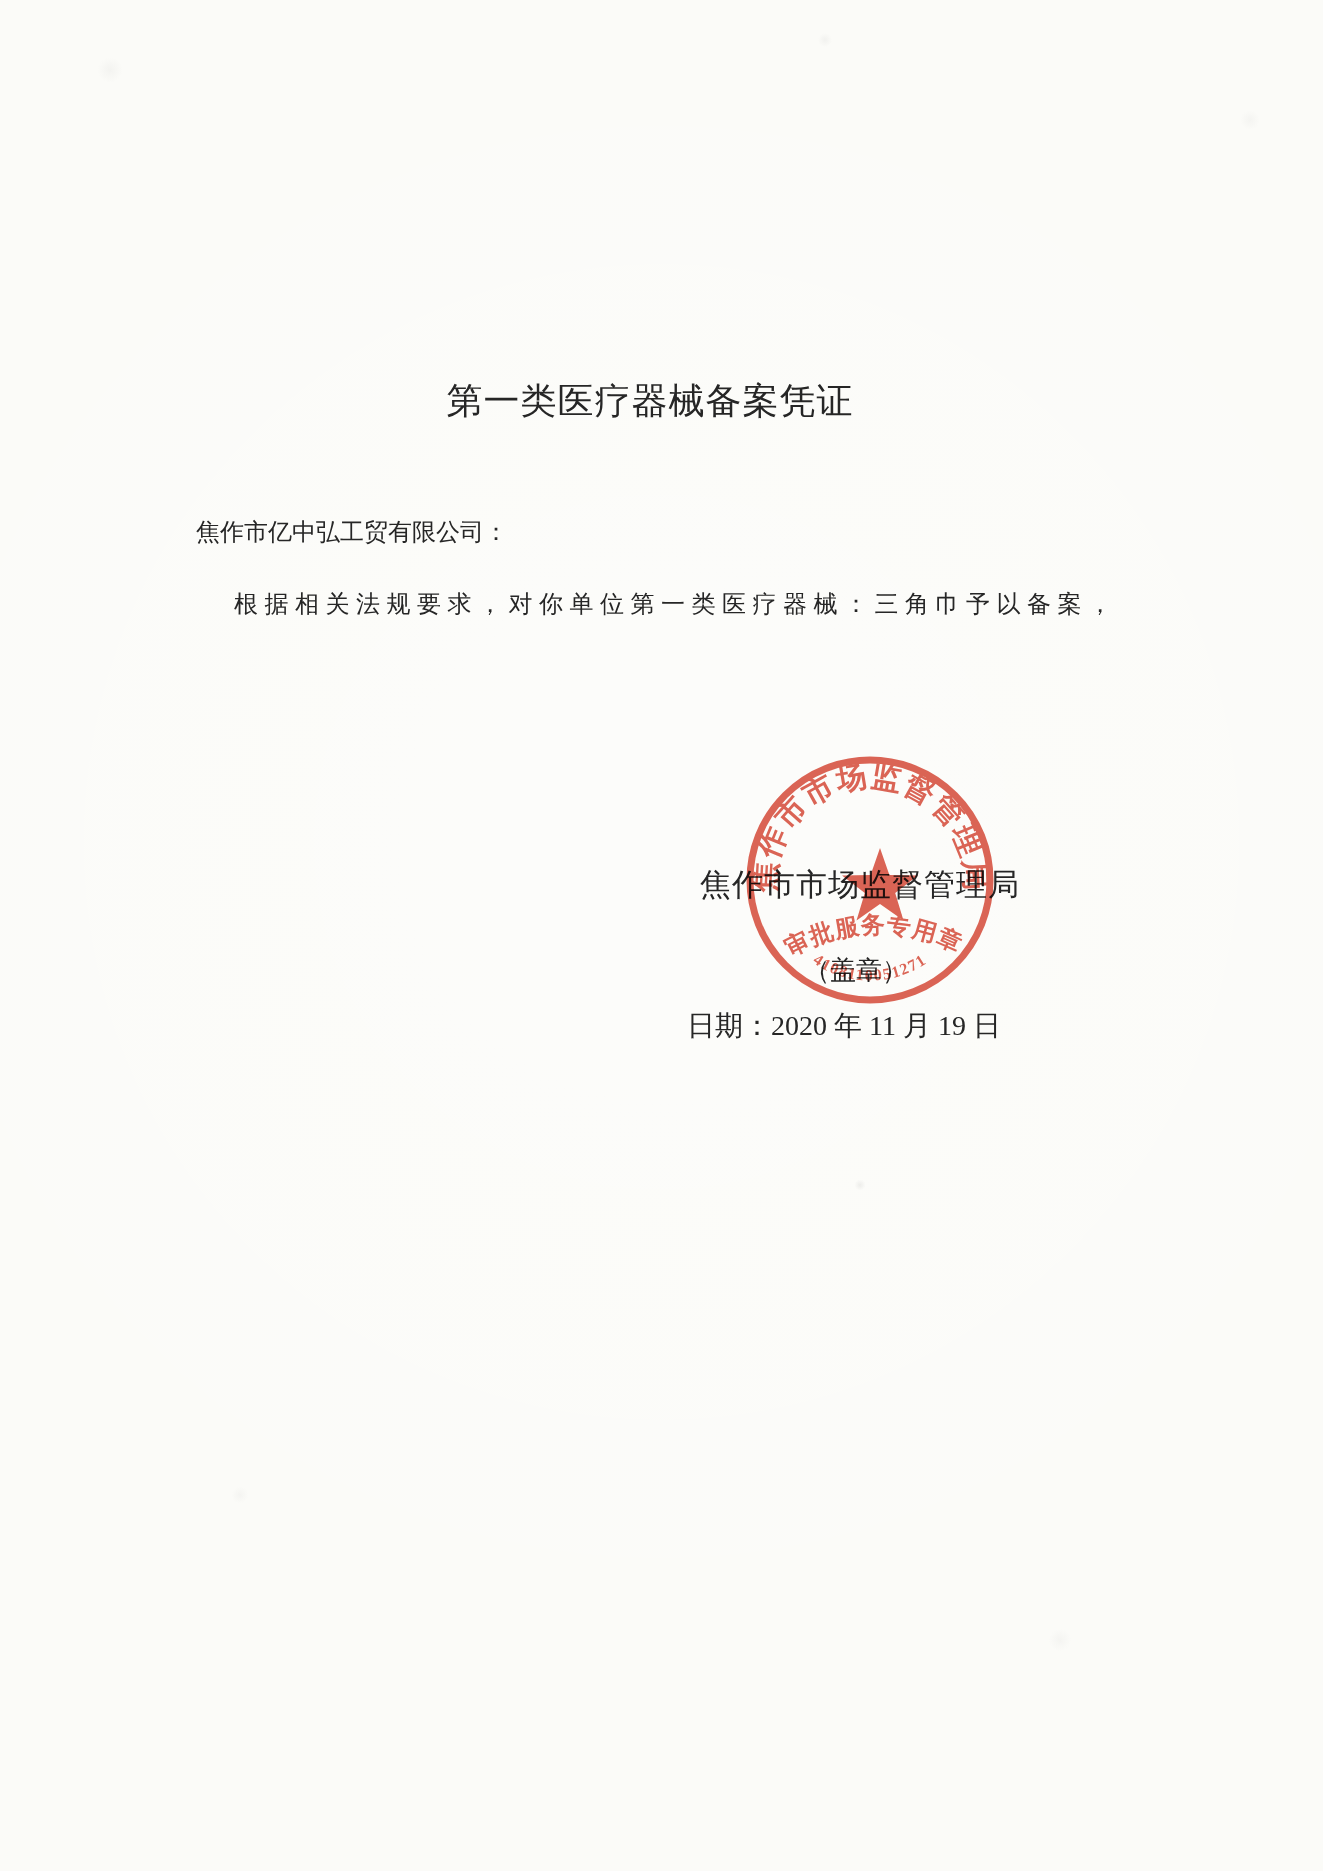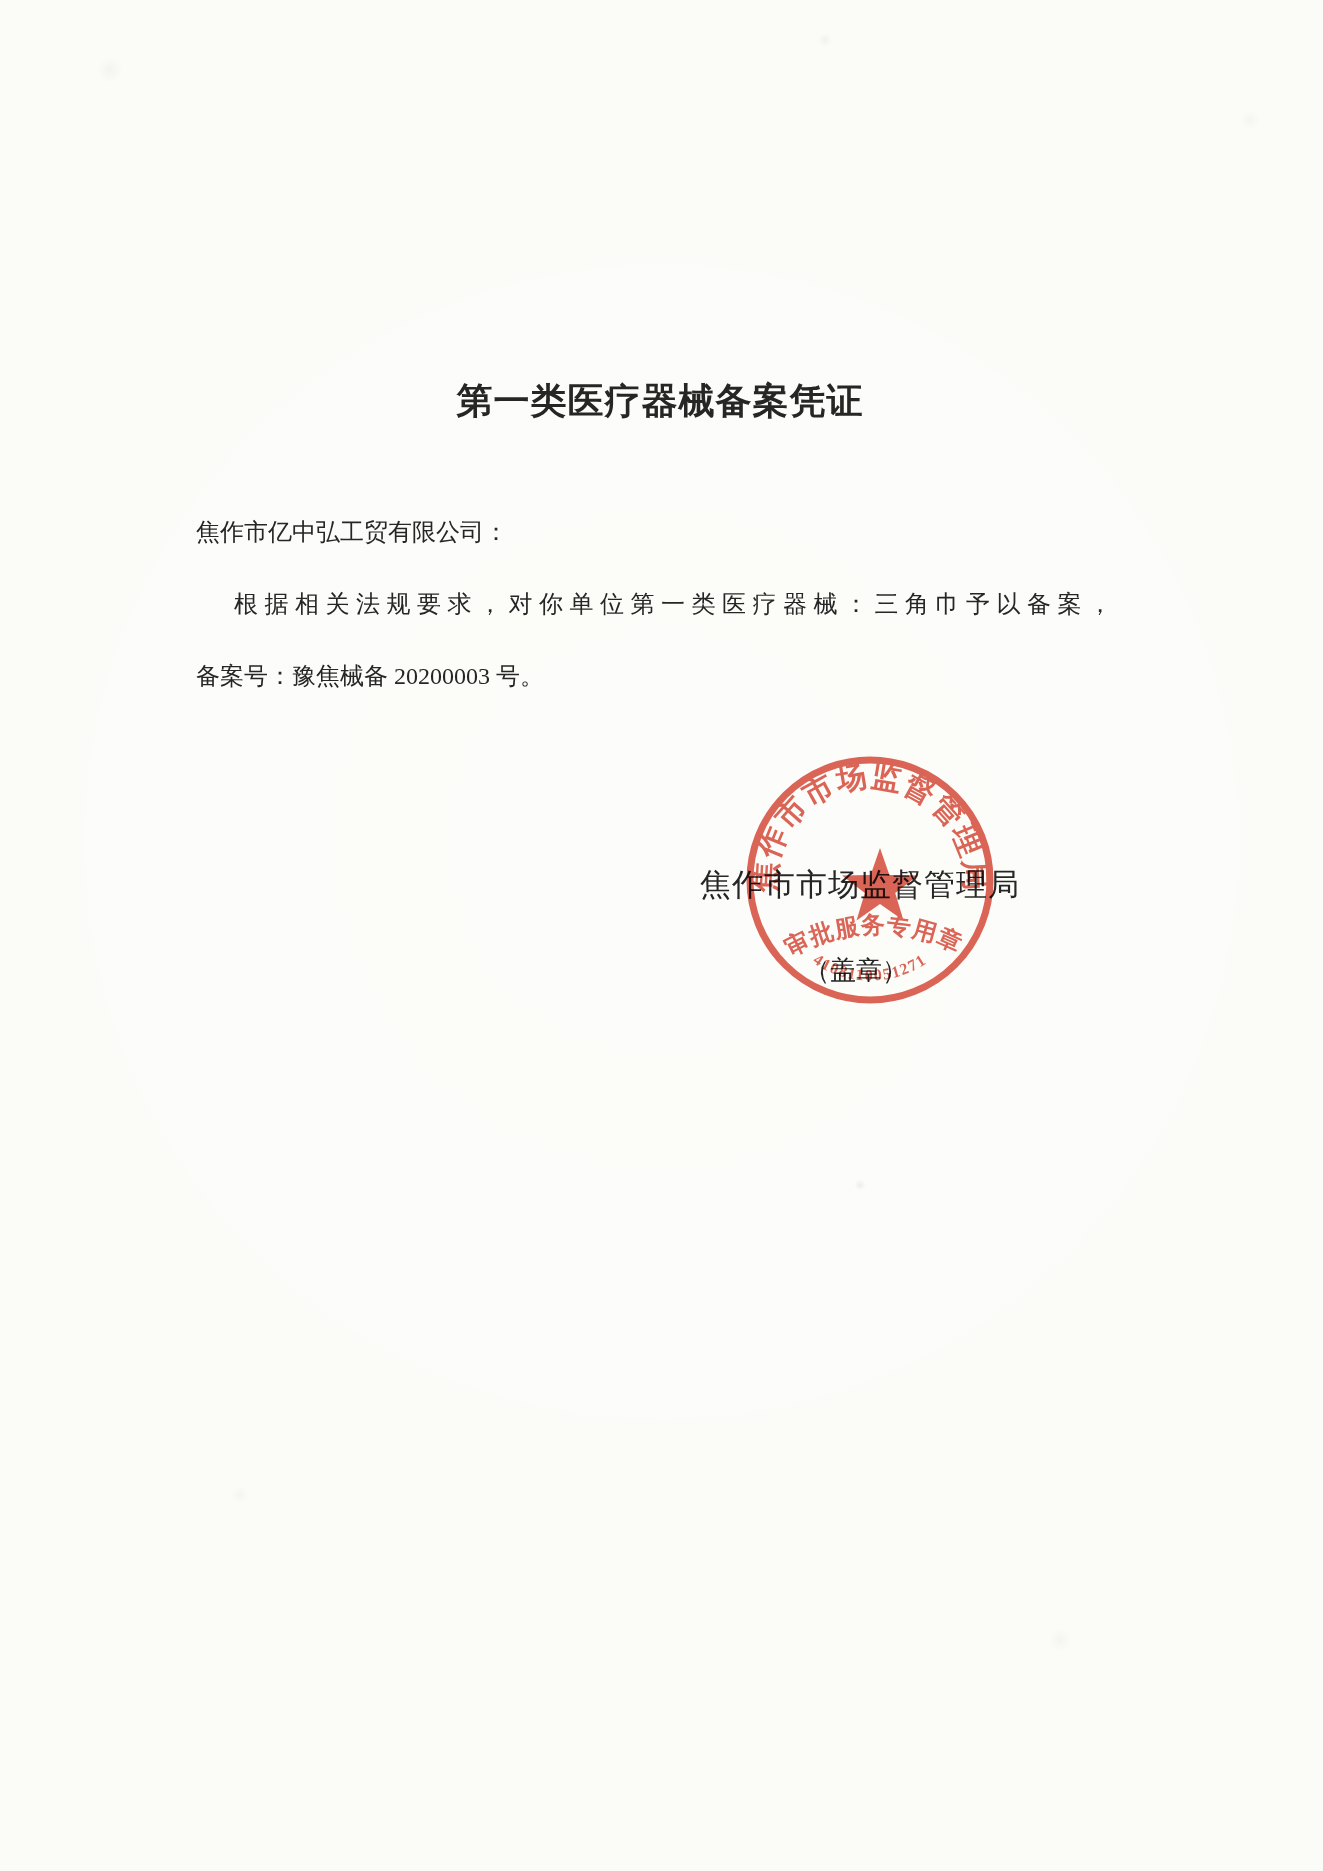--- a/index.html
+++ b/index.html
@@ -23,23 +23,23 @@
       radial-gradient(circle 18px at 110px 70px, rgba(120,120,120,.06), transparent 70%),
       radial-gradient(circle 10px at 825px 40px, rgba(120,120,120,.07), transparent 70%),
       radial-gradient(circle 14px at 1250px 120px, rgba(120,120,120,.05), transparent 70%),
       radial-gradient(circle 8px at 860px 1185px, rgba(110,110,110,.10), transparent 70%),
       radial-gradient(circle 12px at 240px 1495px, rgba(120,120,120,.05), transparent 70%),
       radial-gradient(circle 16px at 1060px 1640px, rgba(120,120,120,.05), transparent 70%),
       radial-gradient(circle 900px at 50% 45%, rgba(255,255,255,.35), transparent 100%);
     pointer-events:none;
   }
   .title{
-    position:absolute;left:10px;top:377px;width:1300px;
+    position:absolute;left:0;top:377px;width:1300px;
     text-align:center;
-    font-size:36px;font-weight:700;margin:0;
+    font-size:36px;font-weight:400;margin:0;
     letter-spacing:1px;
   }
   .bodyline{
     position:absolute;left:196px;margin:0;
     font-size:24px;line-height:1.4;
     white-space:nowrap;
   }
   .line-recipient{top:516px;}
   .line-body1{top:588px;left:234px;letter-spacing:6.5px;}
   .line-body2{top:660px;}
@@ -70,26 +70,26 @@
 <body>
 
 <div class="page">
 
   <h1 class="title">第一类医疗器械备案凭证</h1>
 
   <p class="bodyline line-recipient">焦作市亿中弘工贸有限公司：</p>
 
   <p class="bodyline line-body1">根据相关法规要求，对你单位第一类医疗器械：三角巾予以备案，</p>
 
-  <p class="bodyline line-body2">备案号：豫焦械备 20200003 号。</p>
 
   <p class="authority">焦作市市场监督管理局</p>
 
   <p class="seal-note">（盖章）</p>
 
+  <p class="date-line">日期：2020 年 11 月 19 日</p>
 
   <svg class="seal-svg" viewBox="0 0 292 292" xmlns="http://www.w3.org/2000/svg">
     <defs>
       <path id="sealTopArc" d="M 39 163 A 95 95 0 1 1 225 163" fill="none"></path>
       <path id="sealBottomArc" d="M 54 218 A 170 170 0 0 1 218 214" fill="none"></path>
       <path id="sealNumArc" d="M 61 213 A 100 100 0 0 0 203 213" fill="none"></path>
     </defs>
 
     <circle cx="132" cy="142" r="120" fill="none" stroke-width="7" stroke="#d9503f"></circle>
 

